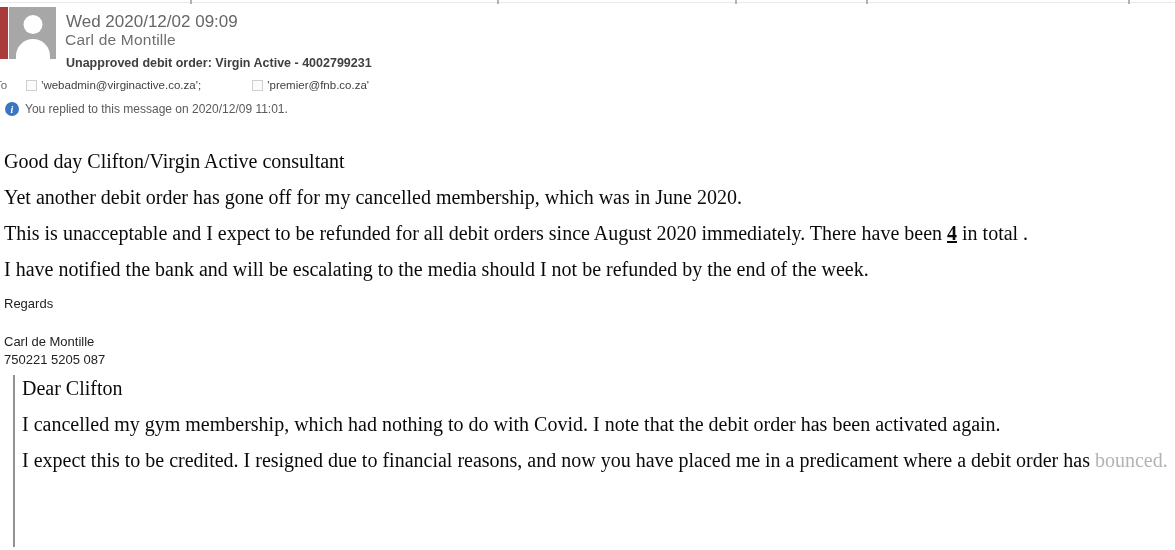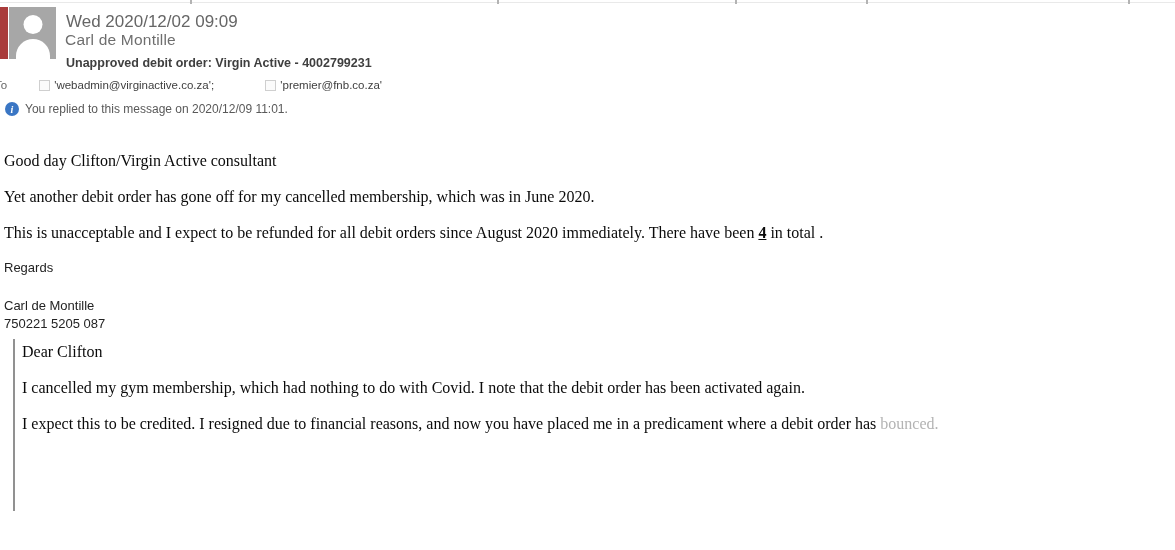--- a/index.html
+++ b/index.html
@@ -16,32 +16,32 @@
   .accent-bar { position:absolute; left:0; top:7px; width:8px; height:52px; background:#a93b3b; }
   .avatar { position:absolute; left:9px; top:7px; width:47px; height:52px; background:#a7a7a7; overflow:hidden; cursor:pointer; }
   .avatar .head { position:absolute; left:50%; top:8px; transform:translateX(-50%); width:19px; height:19px; background:#fff; border-radius:50%; }
   .avatar .torso { position:absolute; left:50%; bottom:-7px; transform:translateX(-50%); width:34px; height:27px; background:#fff; border-radius:17px 17px 0 0; }
   .msg-date { position:absolute; left:66px; top:12px; font-size:17px; color:#666; }
   .msg-sender { position:absolute; left:65px; top:31px; font-size:15.5px; color:#6e6e6e; letter-spacing:.2px; cursor:pointer; }
   .msg-subject { position:absolute; left:66px; top:56px; font-size:12.5px; font-weight:700; color:#3f3f3f; }
   .to-row { position:absolute; left:0; top:79px; height:14px; font-size:11.5px; color:#404040; white-space:nowrap; }
   .to-clip { display:inline-block; width:8px; overflow:hidden; vertical-align:top; }
   .to-label { display:inline-block; margin-left:-5px; color:#666; }
-  .chip { display:inline-flex; align-items:center; margin-left:28px; cursor:pointer; }
+  .chip { display:inline-flex; align-items:center; margin-left:15px; cursor:pointer; }
   .chip + .chip { margin-left:7px;padding-left:41px; }
   .presence-box { display:inline-block; width:9px; height:9px; border:1px solid #cfcfcf; background:#fbfbfb; margin-right:4px; }
   .info-row { position:absolute; left:5px; top:102px; display:flex; align-items:center; cursor:pointer; }
   .info-icon { display:inline-flex; align-items:center; justify-content:center; width:14px; height:14px;
     border-radius:50%; background:#3a76c4; color:#fff; font-size:10px; font-weight:700;
     font-family:"Liberation Serif", serif; font-style:italic; }
   .info-text { margin-left:6px; font-size:12px; color:#595959; }
 
   
   .body-area { position:absolute; left:4px; top:152px; right:0; color:#0a0a0a; }
-  .serif { font-family:"Liberation Serif", serif; font-size:16px; line-height:18px; margin:0 0 18px; color:#0a0a0a; }
+  .serif { font-family:"Liberation Serif", serif; font-size:20px; line-height:18px; margin:0 0 18px; color:#0a0a0a; }
   .count { font-weight:700; text-decoration:underline; }
   .sans-sig { font-family:"Liberation Sans", sans-serif; font-size:13px; color:#232323; }
   .closing { line-height:16px; margin:2px 0 21px; }
   .sig-line { line-height:18px; margin:0; }
   .attribution { margin:35px 0 0 0; }
   .link { color:#2323cc; text-decoration:underline; cursor:pointer; }
   blockquote.quoted { margin:6px 0 0 9px; padding:4px 0 60px 7px; border-left:2px solid #919191; }
   .faded { color:#b3b3b3; }
 </style>
 </head>
@@ -81,20 +81,21 @@
     <div class="info-row">
       <span class="info-icon">i</span>
       <span class="info-text">You replied to this message on 2020/12/09 11:01.</span>
     </div>
   </div>
 
   <div class="body-area">
     <p class="serif">Good day Clifton/Virgin Active consultant</p>
     <p class="serif">Yet another debit order has gone off for my cancelled membership, which was in June 2020.</p>
     <p class="serif"><span>This is unacceptable and I expect to be refunded for all debit orders since August 2020 immediately. There have been </span><span class="count">4</span><span> in total .</span></p>
+    <p class="serif">I have notified the bank and will be escalating to the media should I not be refunded by the end of the week.</p>
 
     <p class="sans-sig closing">Regards</p>
     <p class="sans-sig sig-line">Carl de Montille</p>
     <p class="sans-sig sig-line">750221 5205 087</p>
 
 
     <blockquote class="quoted">
       <p class="serif">Dear Clifton</p>
       <p class="serif">I cancelled my gym membership, which had nothing to do with Covid. I note that the debit order has been activated again.</p>
       <p class="serif"><span>I expect this to be credited. I resigned due to financial reasons, and now you have placed me in a predicament where a debit order has </span><span class="faded">bounced.</span></p>

